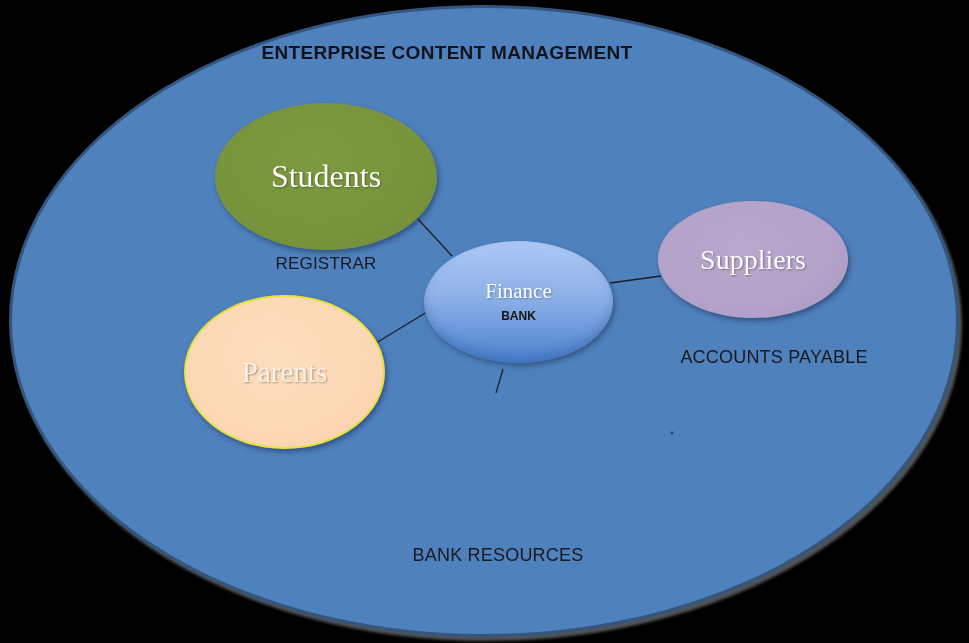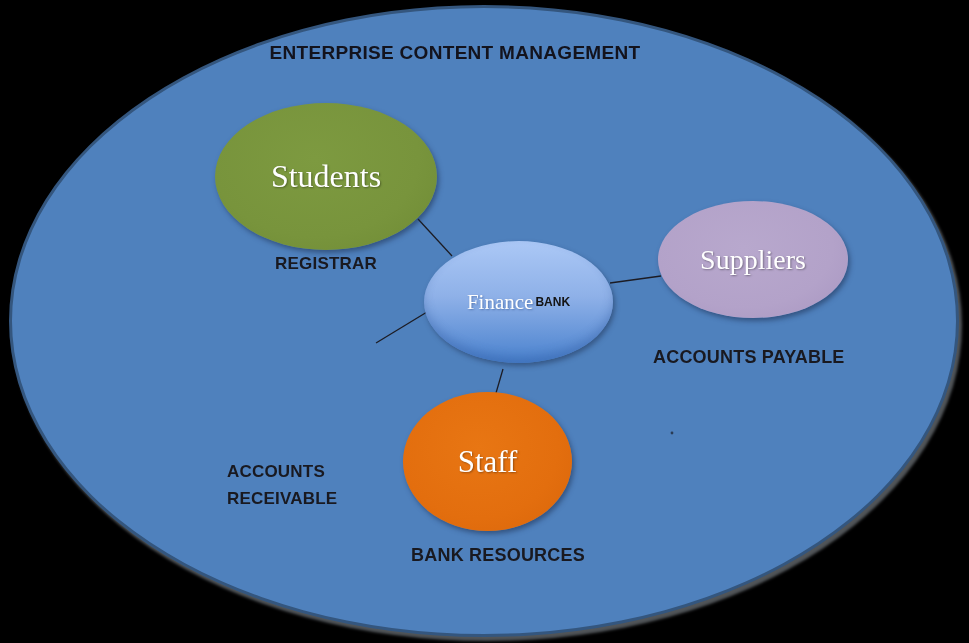--- a/index.html
+++ b/index.html
@@ -22,21 +22,21 @@
     top: 5px;
     width: 944px;
     height: 626px;
     border-radius: 50%;
     background: #4f81bd;
     border: 3px solid #34567e;
     box-shadow: 3px 4px 3px rgba(125,130,136,0.65);
   }
   .diagram-title {
     position: absolute;
-    left: 12px;
+    left: 4px;
     top: 42px;
     width: 886px;
     text-align: center;
     font-size: 19px;
     font-weight: 600;
     letter-spacing: 0.3px;
     color: #13131d;
   }
   svg.connectors {
     position: absolute;
@@ -87,21 +87,21 @@
   .node-staff {
     left: 403px; top: 392px; width: 169px; height: 139px;
     background: radial-gradient(ellipse at 45% 40%, #e87613 0%, #e36e0e 60%, #d9650a 100%);
   }
   .node-staff .node-label { font-size: 31px; }
   
   .node-finance {
     left: 424px; top: 241px; width: 189px; height: 122px;
     background: linear-gradient(to bottom, #abc8f6 0%, #8fb1e8 45%, #4a82ce 100%);
     box-shadow: inset 0 -6px 10px rgba(40,80,150,0.30), 2px 3px 5px rgba(30,48,82,0.5);
-    flex-direction: row;
+    flex-direction: column;
     gap: 2px;
   }
   .node-finance .center-line {
     font-family: "Liberation Serif", serif;
     font-size: 21px;
     line-height: 27px;
     color: #ffffff;
     text-shadow: 1px 1px 2px rgba(40,70,130,0.5);
     white-space: nowrap;
   }
@@ -111,25 +111,25 @@
     line-height: 19px;
     font-weight: 600;
     color: #141414;
     text-shadow: none;
   }
   
   .caption {
     position: absolute;
     color: #191920;
     font-size: 17px;
-    font-weight: 700;
+    font-weight: 400;
     letter-spacing: 0.2px;
   }
   .caption-registrar   { left: 216px; top: 254px; width: 220px; text-align: center; }
-  .caption-payable     { left: 653px; top: 347px; width: 210px; font-size: 18px; }
+  .caption-payable     { left: 669px; top: 347px; width: 210px; text-align: center; font-size: 18px; }
   .caption-receivable  { left: 227px; top: 458px; line-height: 27px; text-align: left; }
   .caption-hr          { left: 398px; top: 545px; width: 200px; text-align: center; font-size: 18px; }
 </style>
 </head>
 <body>
 
 <div class="canvas">
 
   <div class="outer-ellipse"></div>
 
@@ -144,34 +144,30 @@
   </svg>
 
   <div class="node node-students">
     <span class="node-label">Students</span>
   </div>
 
   <div class="node node-suppliers">
     <span class="node-label">Suppliers</span>
   </div>
 
+  <div class="node node-parents">
+    <span class="node-label">Parents</span>
+  </div>
 
-  <div class="node node-staff">
-    <span class="node-label">Staff</span>
-  </div>
 
   <div class="node node-finance">
     <span class="center-line">Finance</span>
     <span class="center-line center-sublabel">BANK</span>
   </div>
 
   <div class="caption caption-registrar">REGISTRAR</div>
 
   <div class="caption caption-payable">ACCOUNTS PAYABLE</div>
 
-  <div class="caption caption-receivable">
-    <div>ACCOUNTS</div>
-    <div>RECEIVABLE</div>
-  </div>
 
   <div class="caption caption-hr">BANK RESOURCES</div>
 
 </div>
 
 </body></html>

